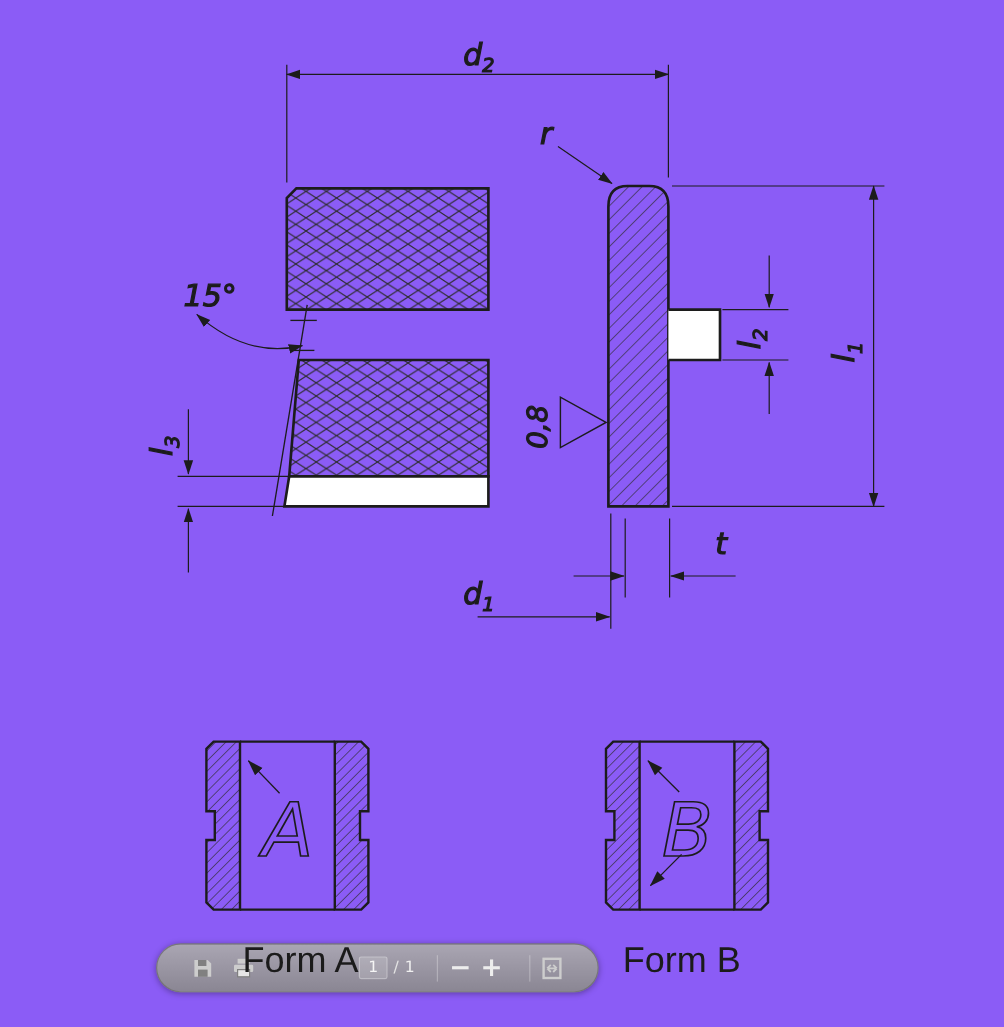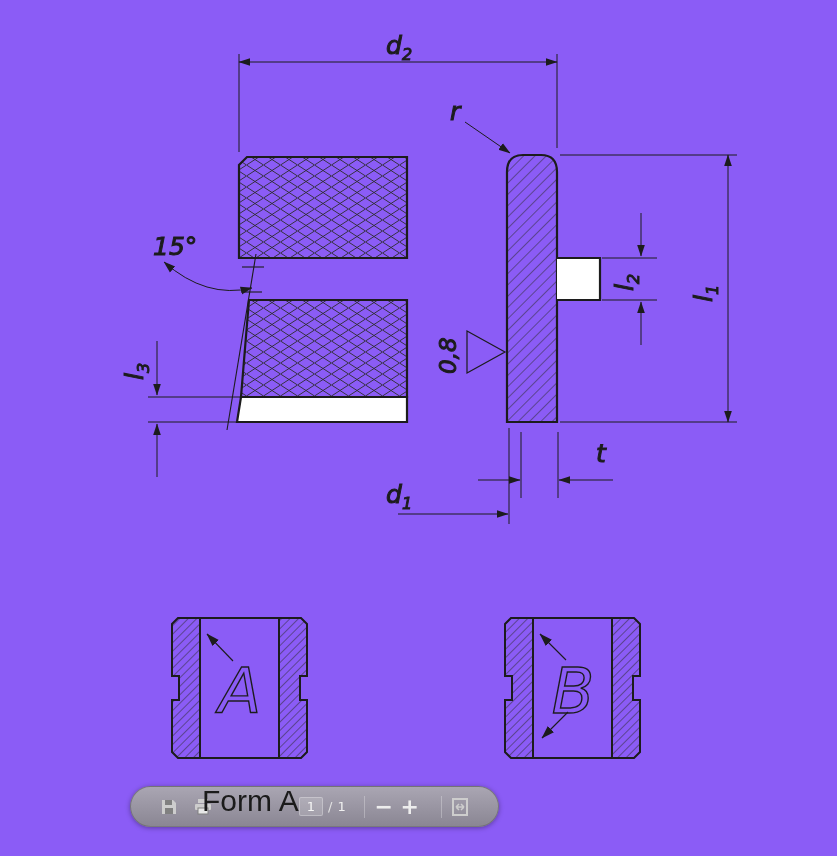--- a/index.html
+++ b/index.html
@@ -176,14 +176,15 @@
     <div class="tb-sep"></div>
     <button class="tb-btn icon-btn">
       <svg width="18" height="20" viewBox="0 0 18 20">
         <rect x="2" y="2" width="14" height="16" fill="none" stroke="#cdcdcd" stroke-width="2"></rect>
         <path d="M5,10 h8 M5,10 l3,-3 M5,10 l3,3 M13,10 l-3,-3 M13,10 l-3,3" stroke="#cdcdcd" stroke-width="1.5" fill="none"></path>
       </svg>
     </button>
   </div>
 
   <div class="caption caption-a">Form A</div>
+  <div class="caption caption-b">Form B</div>
 
 </div>
 
 </body></html>

